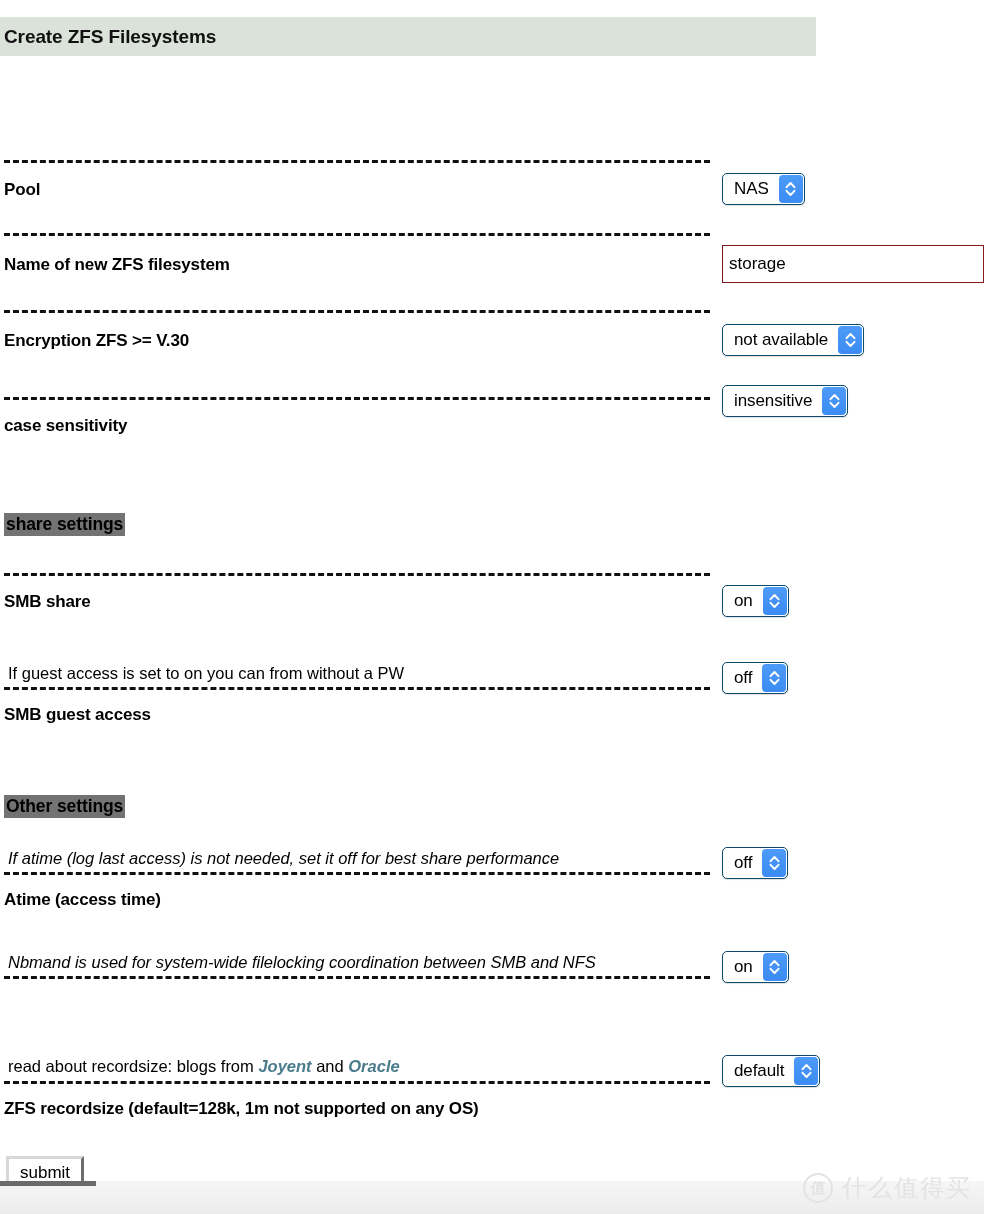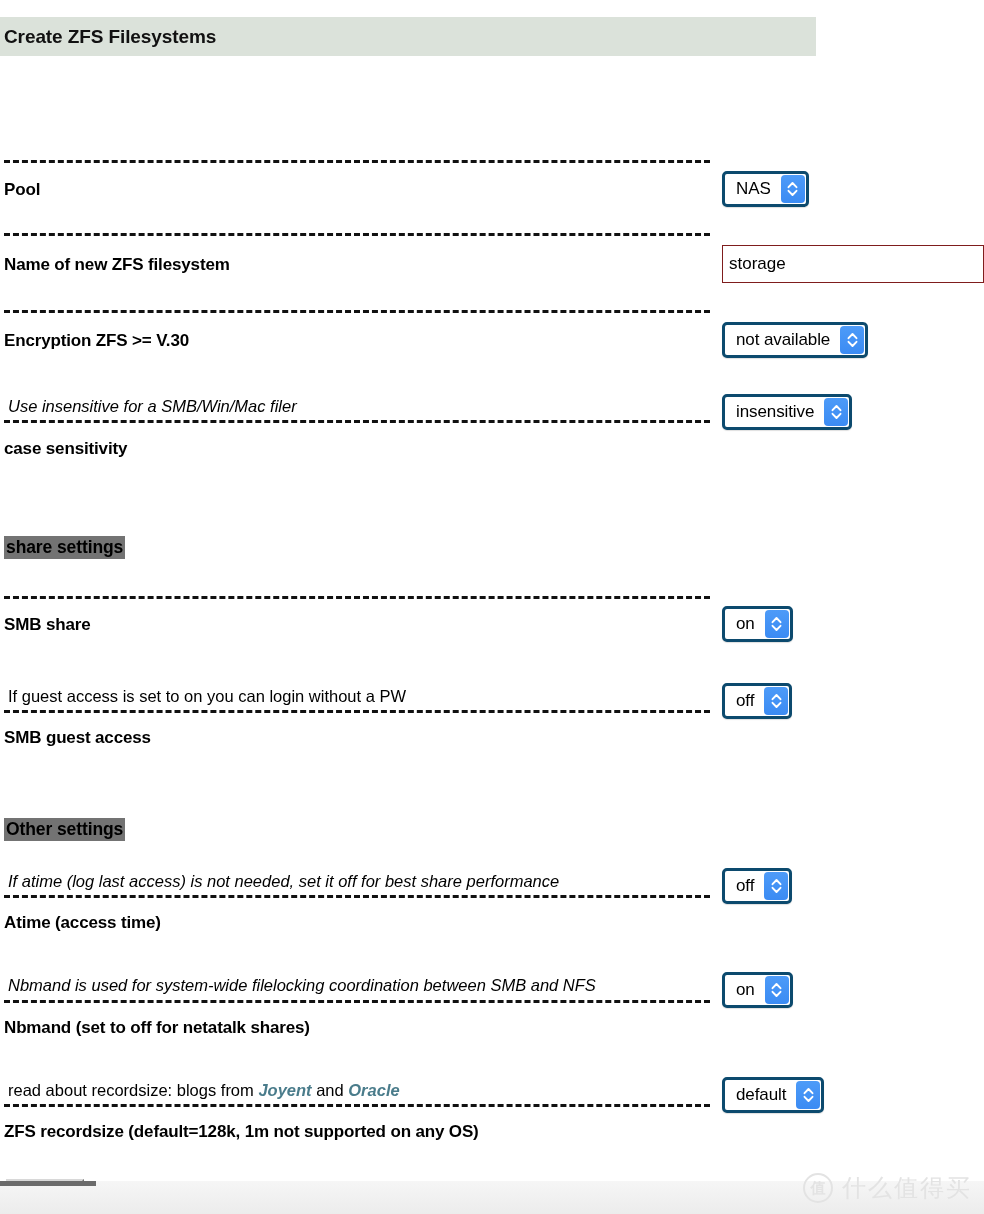--- a/index.html
+++ b/index.html
@@ -111,21 +111,21 @@
     padding: 1px 2px 2px 2px;
     letter-spacing: -0.1px;
   }
 
   
   .mac-select {
     display: inline-flex;
     align-items: stretch;
     height: 30px;
     background: #ffffff;
-    border: 3px solid #0c4a6e;
+    border: 1px solid #0c4a6e;
     border-radius: 5px;
     box-shadow: 0 1px 1px rgba(0,0,0,0.13);
     overflow: hidden;
     cursor: default;
   }
   .mac-select .sel-value {
     display: flex;
     align-items: center;
     padding: 0 10px 0 11px;
     font-size: 17px;
@@ -274,21 +274,20 @@
               <path d="M2.5 8.2 L6.5 4.0 L10.5 8.2" fill="none" stroke="#ffffff" stroke-width="1.9" stroke-linecap="round" stroke-linejoin="round"></path>
               <path d="M2.5 11.8 L6.5 16.0 L10.5 11.8" fill="none" stroke="#ffffff" stroke-width="1.9" stroke-linecap="round" stroke-linejoin="round"></path>
             </svg>
           </span>
         </div>
       </div>
     </div>
   </div>
 
   <div class="field-row" style="margin-top:28px;">
-    <div class="hint italic">Use insensitive for a SMB/Win/Mac filer</div>
     <div class="dashed-rule" style="margin-top:5px;"></div>
     <div class="row-inner" style="min-height:52px;">
       <div class="field-label">case sensitivity</div>
       <div class="control-area" style="top:-24px;">
         <div class="mac-select">
           <span class="sel-value">insensitive</span>
           <span class="sel-arrows">
             <svg width="13" height="20" viewBox="0 0 13 20" aria-hidden="true">
               <path d="M2.5 8.2 L6.5 4.0 L10.5 8.2" fill="none" stroke="#ffffff" stroke-width="1.9" stroke-linecap="round" stroke-linejoin="round"></path>
               <path d="M2.5 11.8 L6.5 16.0 L10.5 11.8" fill="none" stroke="#ffffff" stroke-width="1.9" stroke-linecap="round" stroke-linejoin="round"></path>
@@ -315,21 +314,21 @@
               <path d="M2.5 8.2 L6.5 4.0 L10.5 8.2" fill="none" stroke="#ffffff" stroke-width="1.9" stroke-linecap="round" stroke-linejoin="round"></path>
               <path d="M2.5 11.8 L6.5 16.0 L10.5 11.8" fill="none" stroke="#ffffff" stroke-width="1.9" stroke-linecap="round" stroke-linejoin="round"></path>
             </svg>
           </span>
         </div>
       </div>
     </div>
   </div>
 
   <div class="field-row" style="margin-top:36px;">
-    <div class="hint">If guest access is set to on you can login without a PW</div>
+    <div class="hint">If guest access is set to on you can from without a PW</div>
     <div class="dashed-rule" style="margin-top:5px;"></div>
     <div class="row-inner" style="min-height:50px;">
       <div class="field-label">SMB guest access</div>
       <div class="control-area" style="top:-24px;">
         <div class="mac-select">
           <span class="sel-value">off</span>
           <span class="sel-arrows">
             <svg width="13" height="20" viewBox="0 0 13 20" aria-hidden="true">
               <path d="M2.5 8.2 L6.5 4.0 L10.5 8.2" fill="none" stroke="#ffffff" stroke-width="1.9" stroke-linecap="round" stroke-linejoin="round"></path>
               <path d="M2.5 11.8 L6.5 16.0 L10.5 11.8" fill="none" stroke="#ffffff" stroke-width="1.9" stroke-linecap="round" stroke-linejoin="round"></path>
@@ -360,21 +359,20 @@
           </span>
         </div>
       </div>
     </div>
   </div>
 
   <div class="field-row" style="margin-top:28px;">
     <div class="hint italic">Nbmand is used for system-wide filelocking coordination between SMB and NFS</div>
     <div class="dashed-rule" style="margin-top:5px;"></div>
     <div class="row-inner" style="min-height:50px;">
-      <div class="field-label">Nbmand (set to off for netatalk shares)</div>
       <div class="control-area" style="top:-24px;">
         <div class="mac-select">
           <span class="sel-value">on</span>
           <span class="sel-arrows">
             <svg width="13" height="20" viewBox="0 0 13 20" aria-hidden="true">
               <path d="M2.5 8.2 L6.5 4.0 L10.5 8.2" fill="none" stroke="#ffffff" stroke-width="1.9" stroke-linecap="round" stroke-linejoin="round"></path>
               <path d="M2.5 11.8 L6.5 16.0 L10.5 11.8" fill="none" stroke="#ffffff" stroke-width="1.9" stroke-linecap="round" stroke-linejoin="round"></path>
             </svg>
           </span>
         </div>

